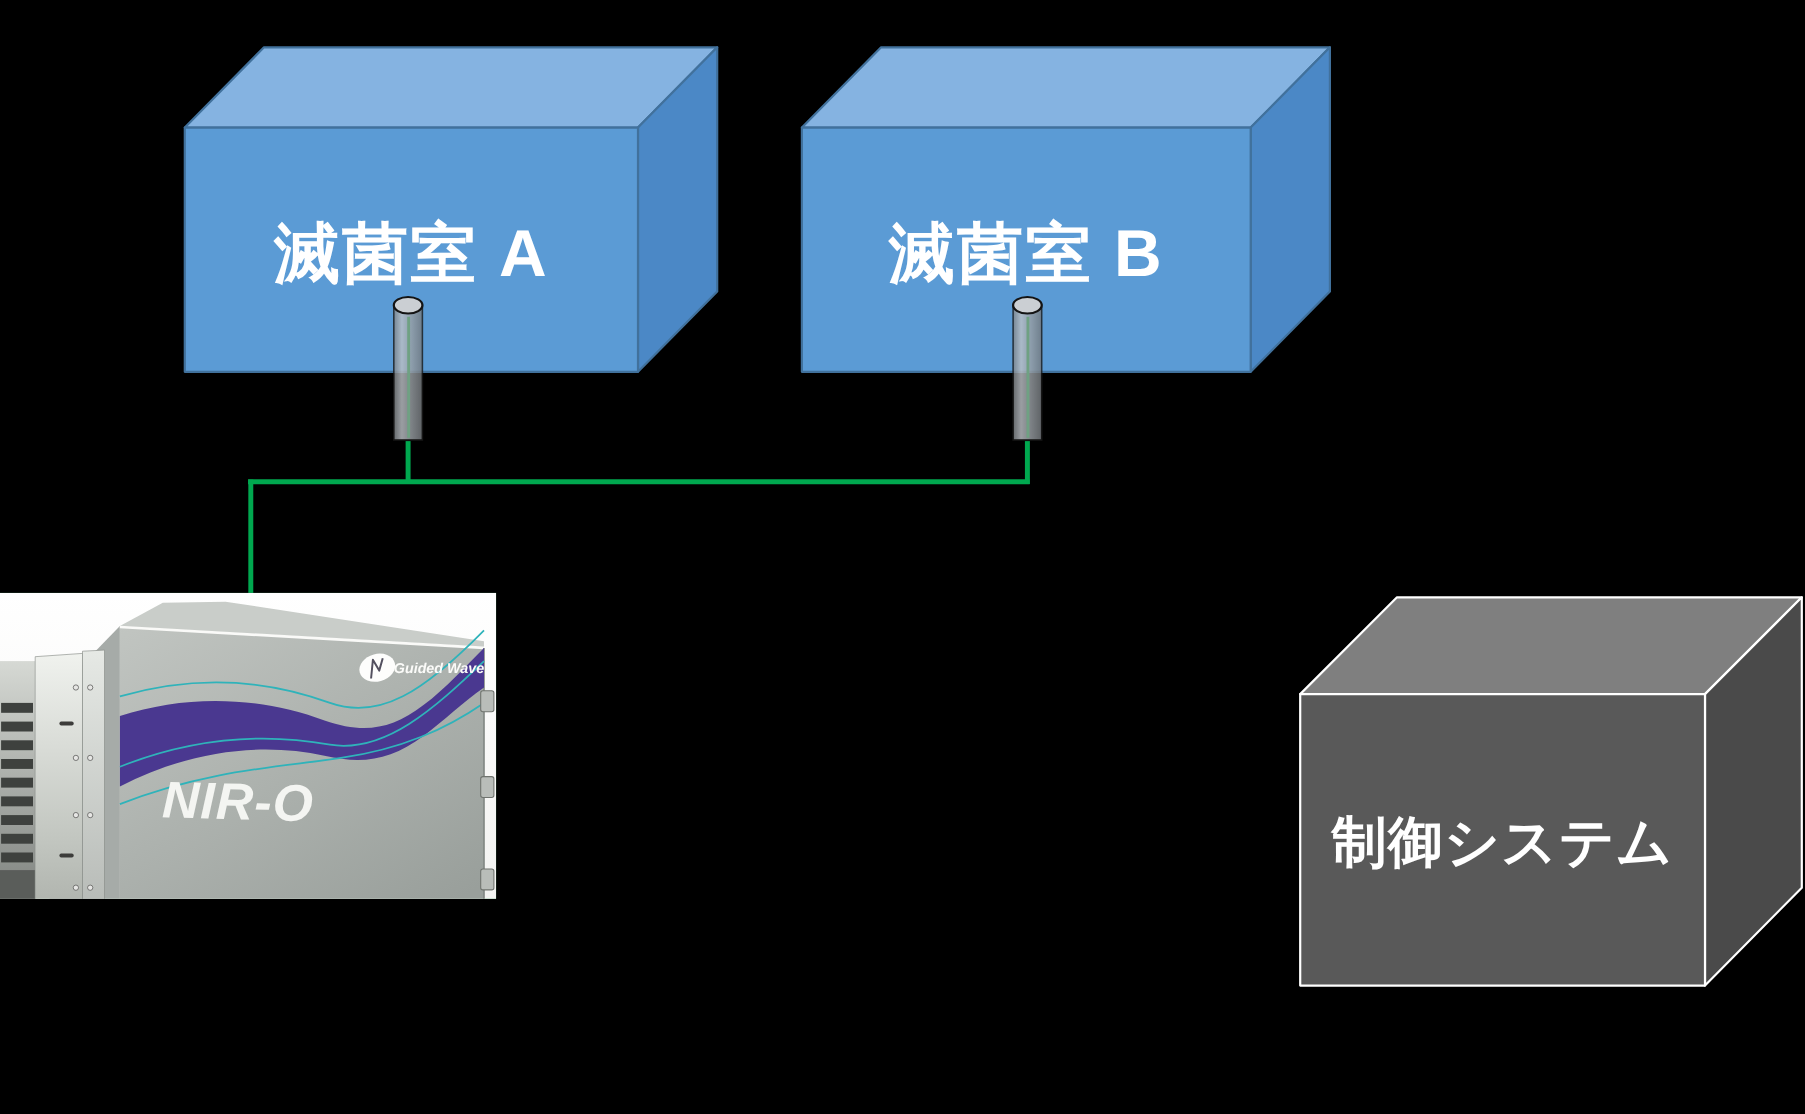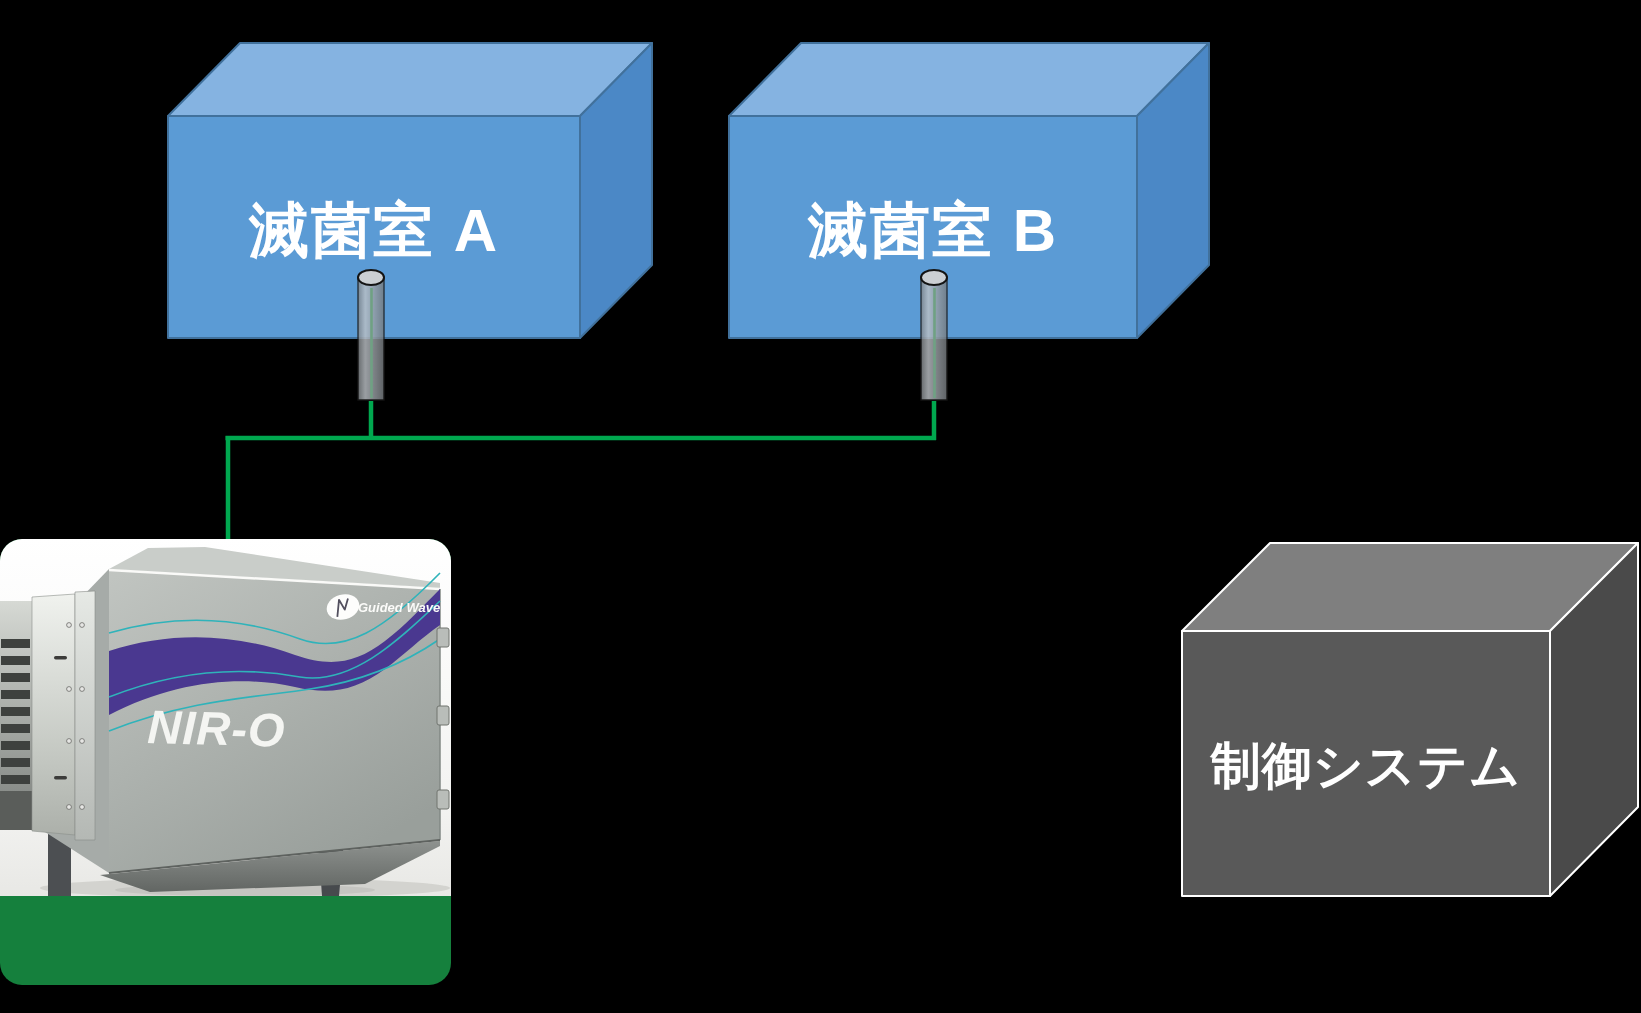--- a/index.html
+++ b/index.html
@@ -5,21 +5,21 @@
   html,body{margin:0;padding:0;background:#000;}
   .canvas{
     position:relative;width:1641px;height:1013px;background:#000;overflow:hidden;
     font-family:"Liberation Sans","DejaVu Sans",sans-serif;
     margin-top:40px;
   }
   .layer{position:absolute;left:0;top:0;}
   .room-label{font-weight:bold;fill:#fff;font-size:60px;letter-spacing:2px;}
   .ctrl-label{font-weight:bold;fill:#fff;font-size:50px;letter-spacing:1px;}
   .photo{
-    position:absolute;left:0;top:499px;width:451px;height:446px;background:#15803d;overflow:hidden;border-radius:22px;
+    position:absolute;left:0;top:499px;width:451px;height:278px;background:#86efac;overflow:hidden;
   }
   .model-text{font-weight:bold;font-style:italic;font-size:47px;fill:#F4F5F2;letter-spacing:1px;}
   .brand-text{font-weight:bold;font-style:italic;font-size:13px;fill:#FBFBF9;letter-spacing:0px;}
   text{font-family:"Liberation Sans","DejaVu Sans",sans-serif;}
 </style>
 </head>
 <body>
 
 <div class="canvas">
 

